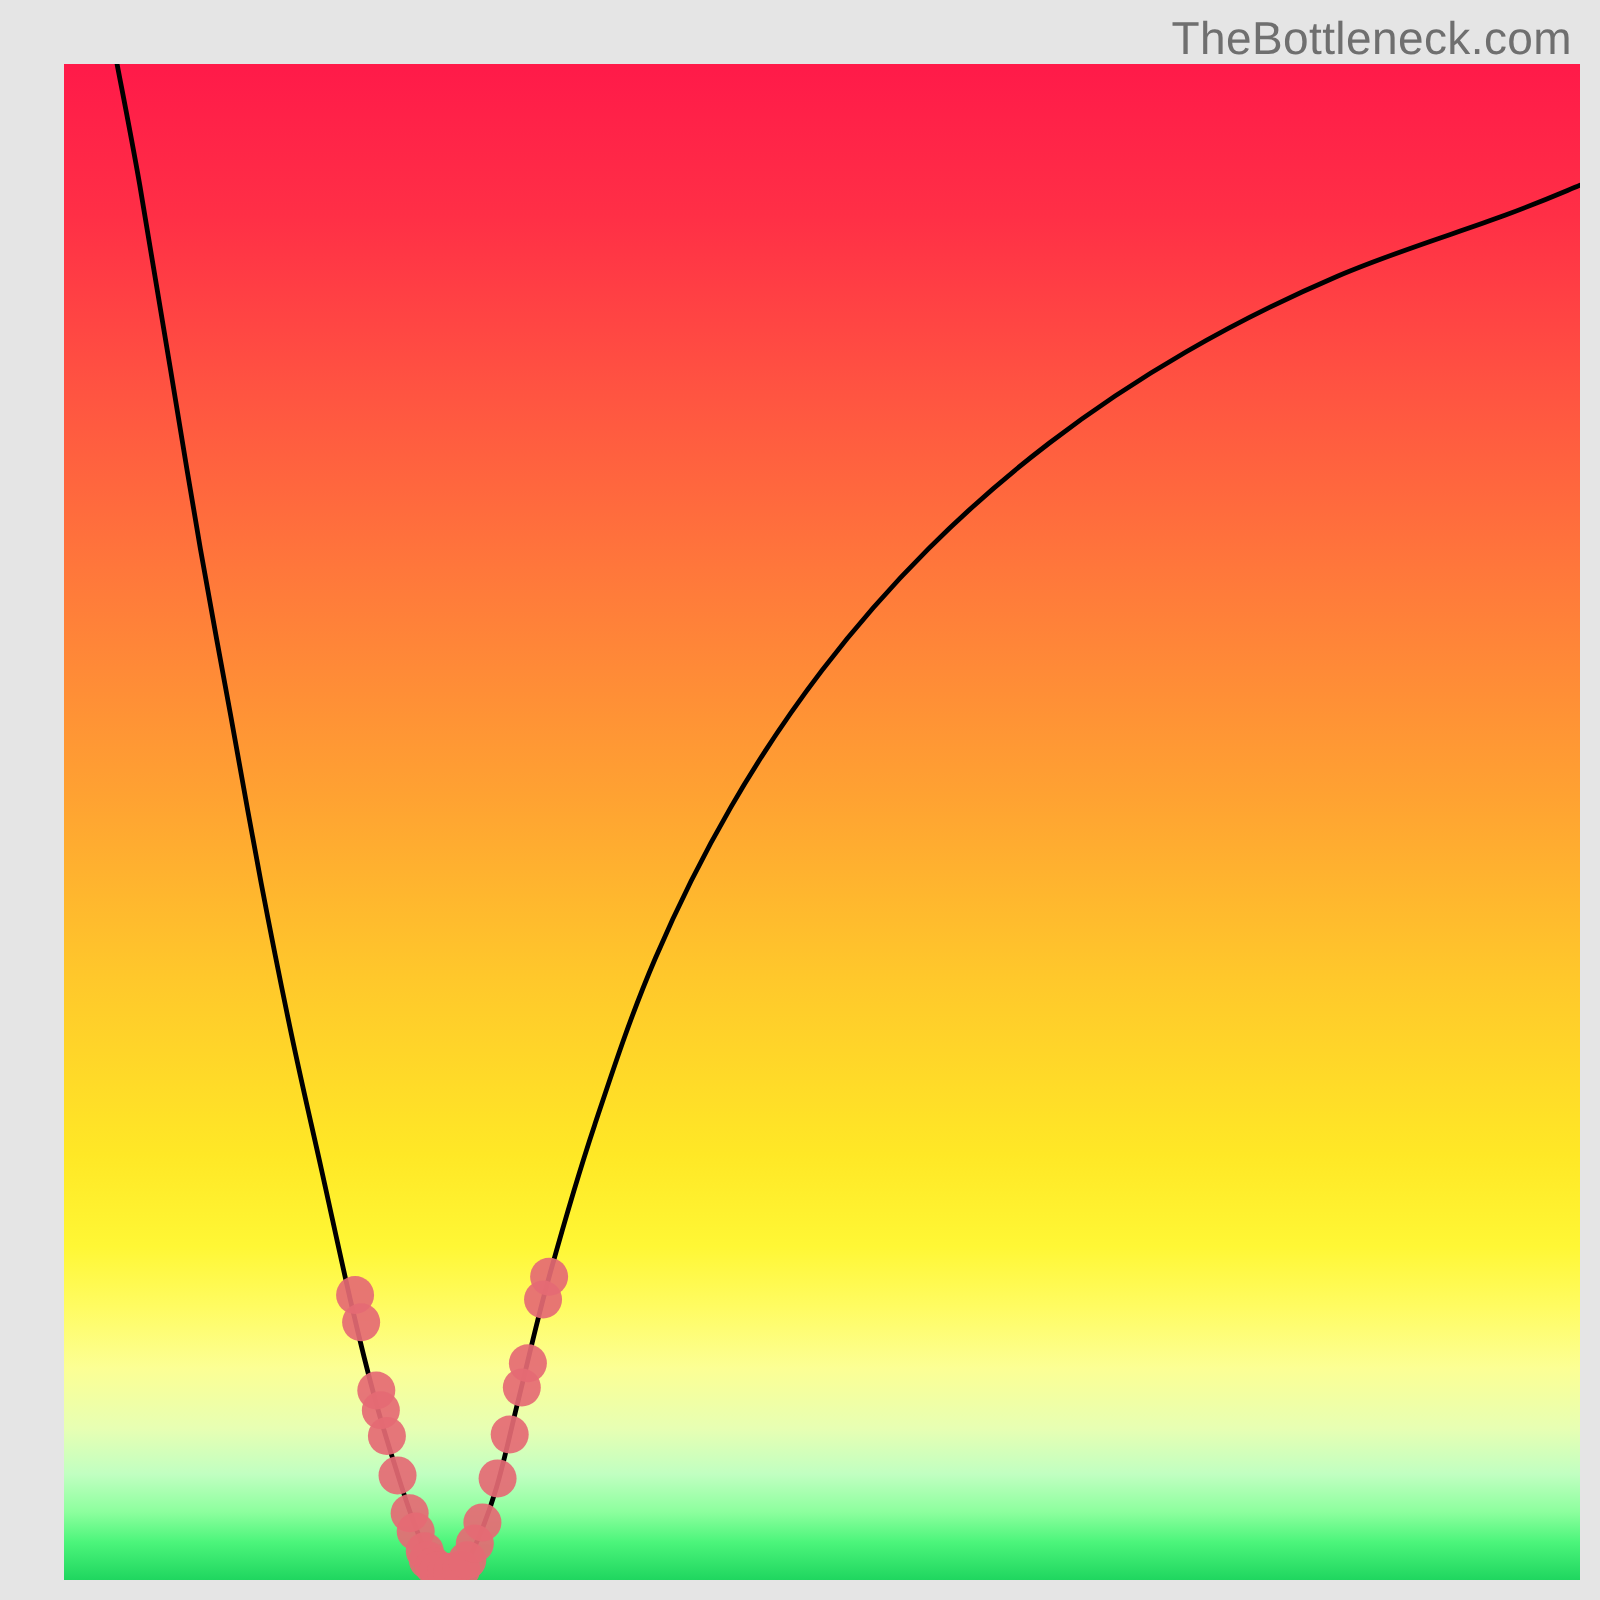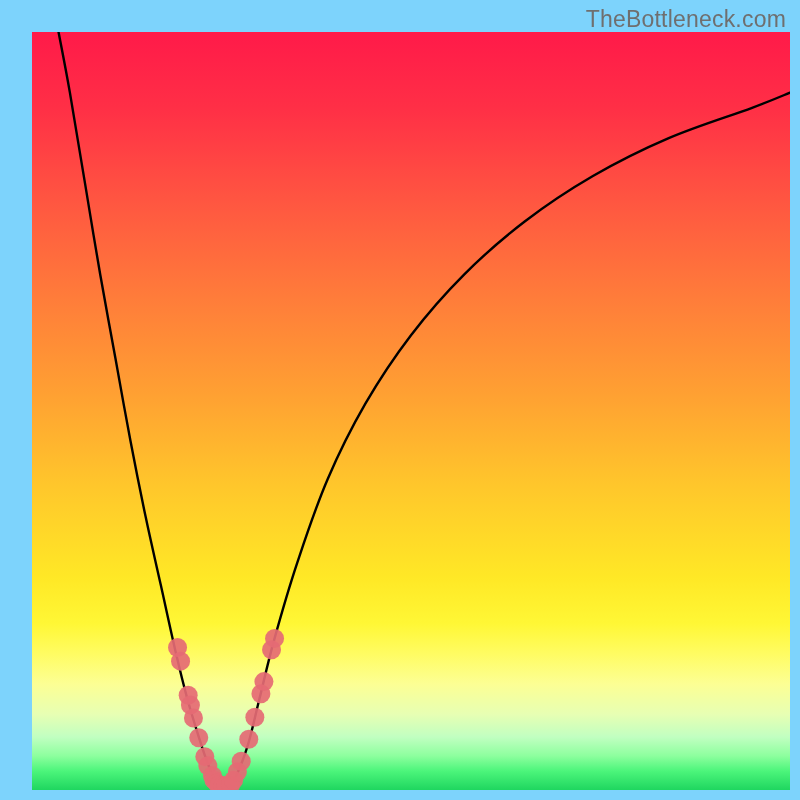--- a/index.html
+++ b/index.html
@@ -10,21 +10,21 @@
     overflow: hidden;
     background: #000;
     font-family: Arial, Helvetica, sans-serif;
   }
   .frame {
     position: absolute;
     top: 0;
     left: 0;
     width: 800px;
     height: 800px;
-    background: #7dd3fc;
+    background: #e5e5e5;
   }
   .plot-area {
     position: absolute;
     box-sizing: border-box;
   }
   .gradient {
     position: absolute;
     inset: 0;
   }
   .watermark {

